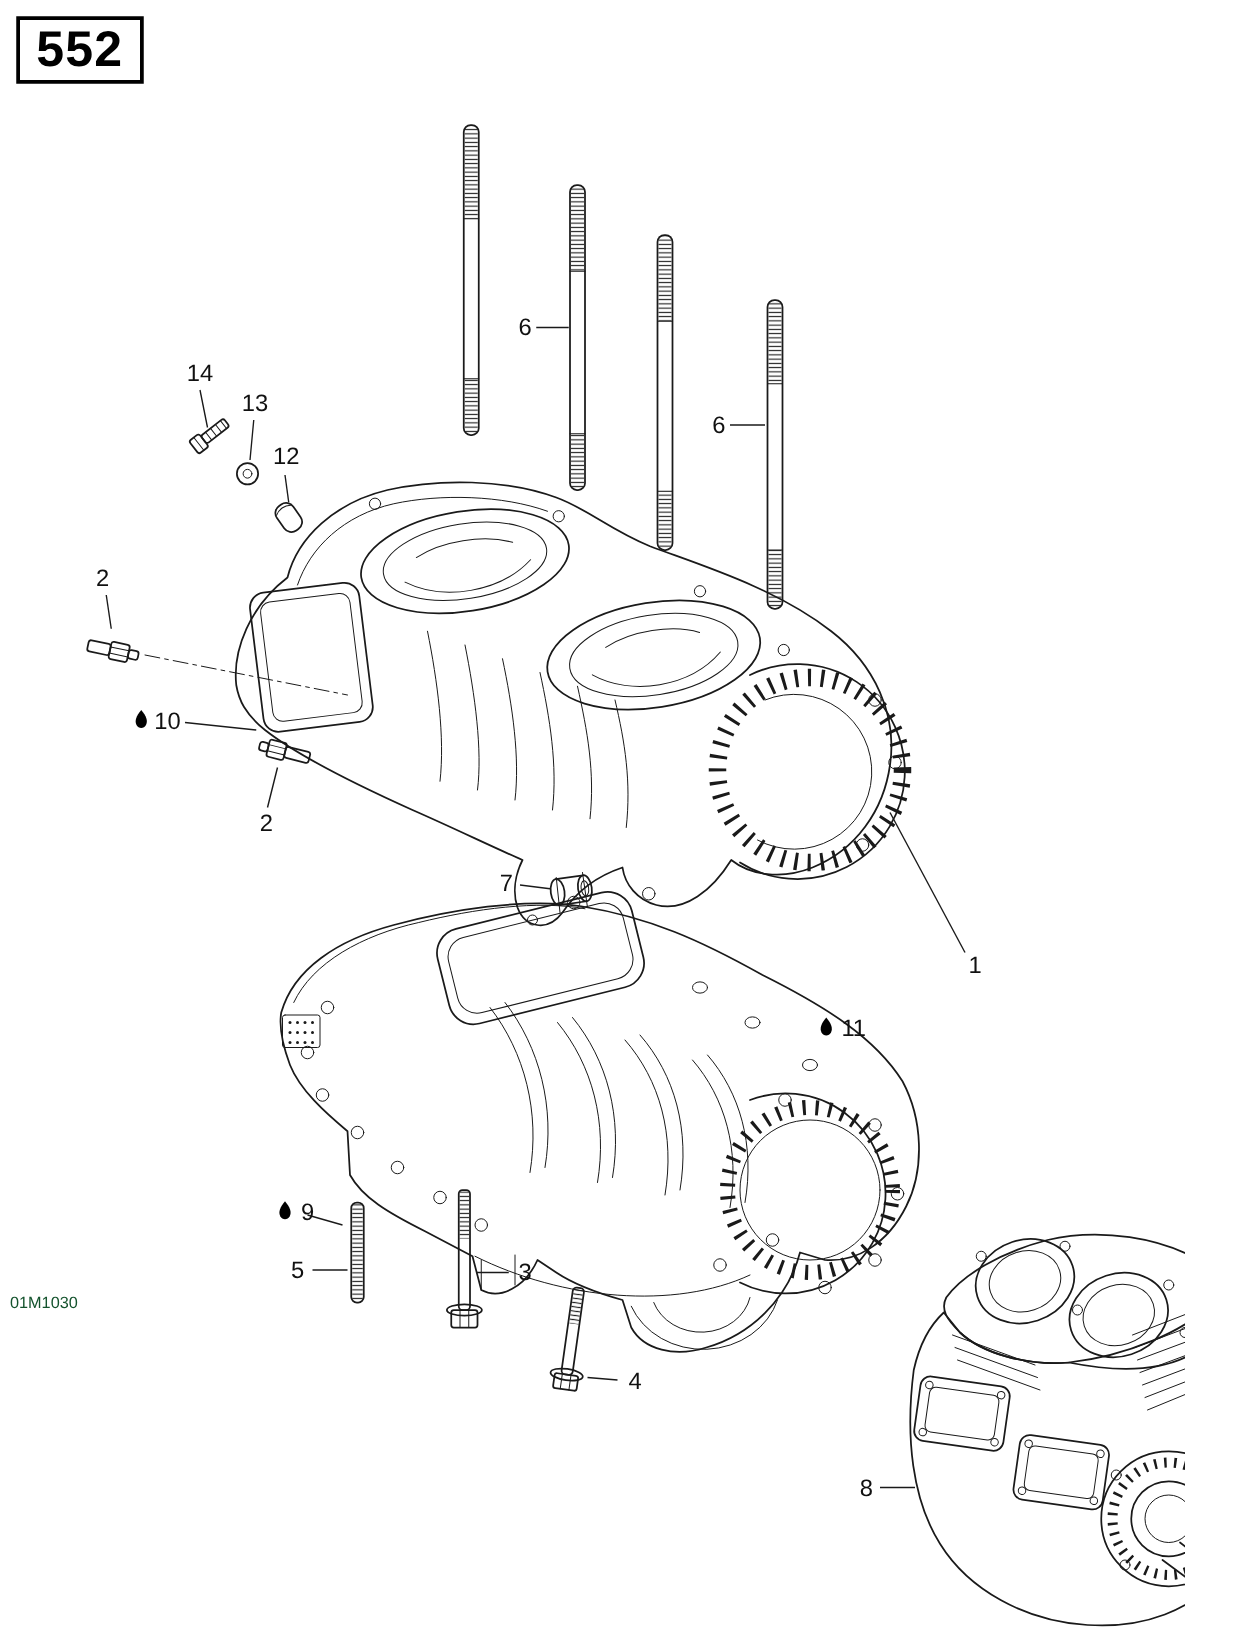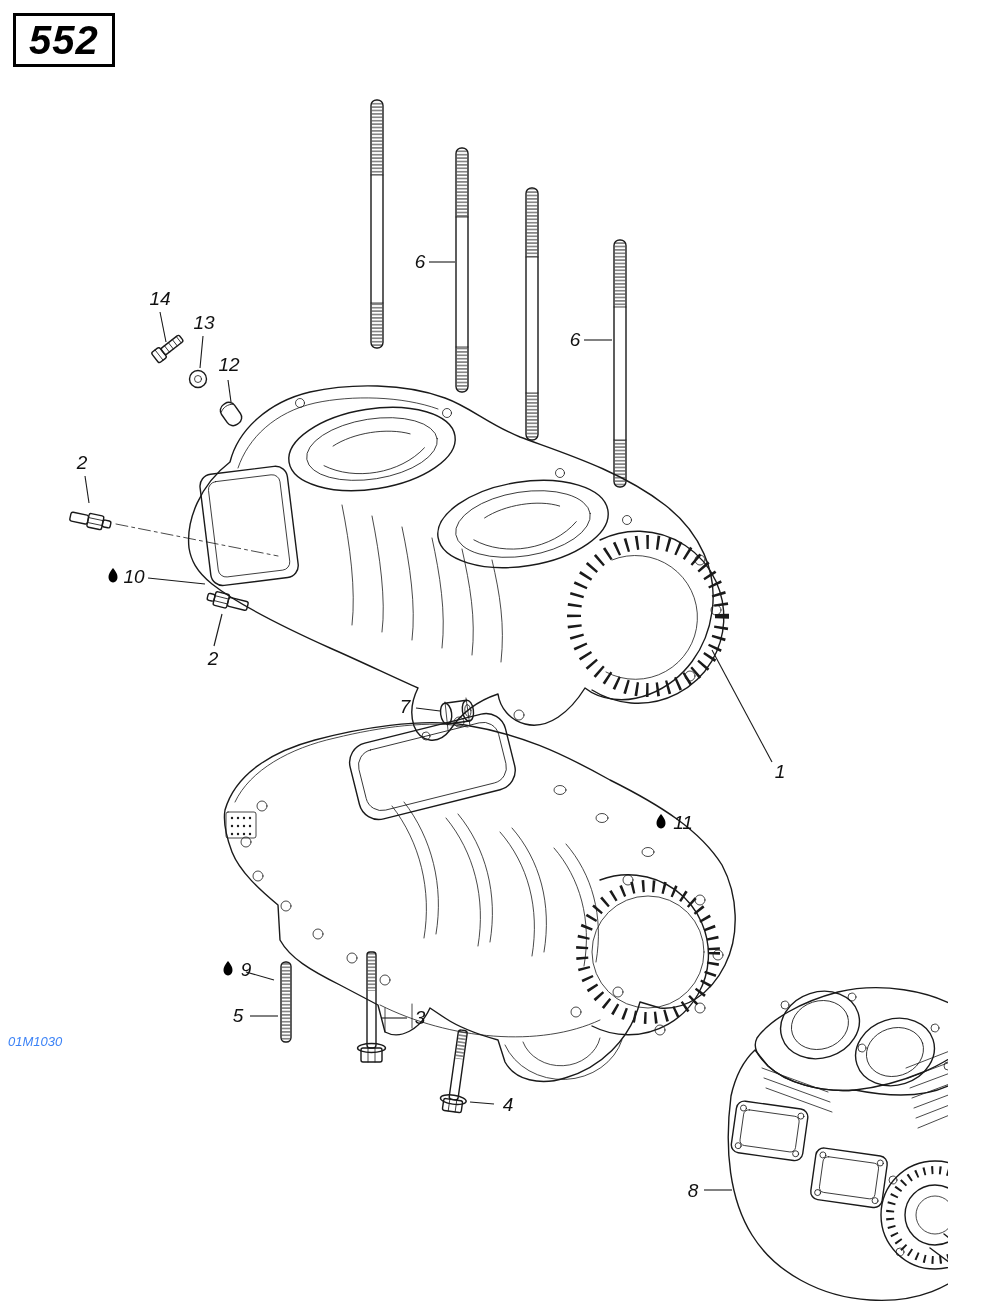--- a/index.html
+++ b/index.html
@@ -1,26 +1,26 @@
 <!DOCTYPE html>
 <html><head>
 <meta charset="utf-8">
 <style>
   html,body{margin:0;padding:0;background:#ffffff;}
   .page{
     position:relative;width:948px;height:1311px;background:#fff;
-    font-family:"Liberation Sans",sans-serif;overflow:hidden;font-style:italic;
+    font-family:"Liberation Sans",sans-serif;overflow:hidden;
   }
   .figure-code-box{
     position:absolute;left:13px;top:13px;border:3px solid #000;
     padding:1px 13px;font-size:40px;font-weight:bold;color:#000;
     line-height:1.15;letter-spacing:1px;background:#fff;
   }
   .plate-number{
-    position:absolute;left:8px;top:1034px;font-size:13px;color:#3b82f6;
+    position:absolute;left:8px;top:1034px;font-size:13px;color:#14532d;
   }
   svg{position:absolute;left:0;top:0;}
   .ln{fill:none;stroke:#1a1a1a;stroke-width:1.4;stroke-linecap:round;stroke-linejoin:round;}
   .tn{fill:none;stroke:#1a1a1a;stroke-width:0.8;stroke-linecap:round;stroke-linejoin:round;}
   .ld{fill:none;stroke:#1a1a1a;stroke-width:1.1;}
   .callout{font-family:"Liberation Sans",sans-serif;font-size:19px;fill:#111;}
   .teeth{fill:none;stroke:#1a1a1a;}
 </style>
 </head>
 <body>

